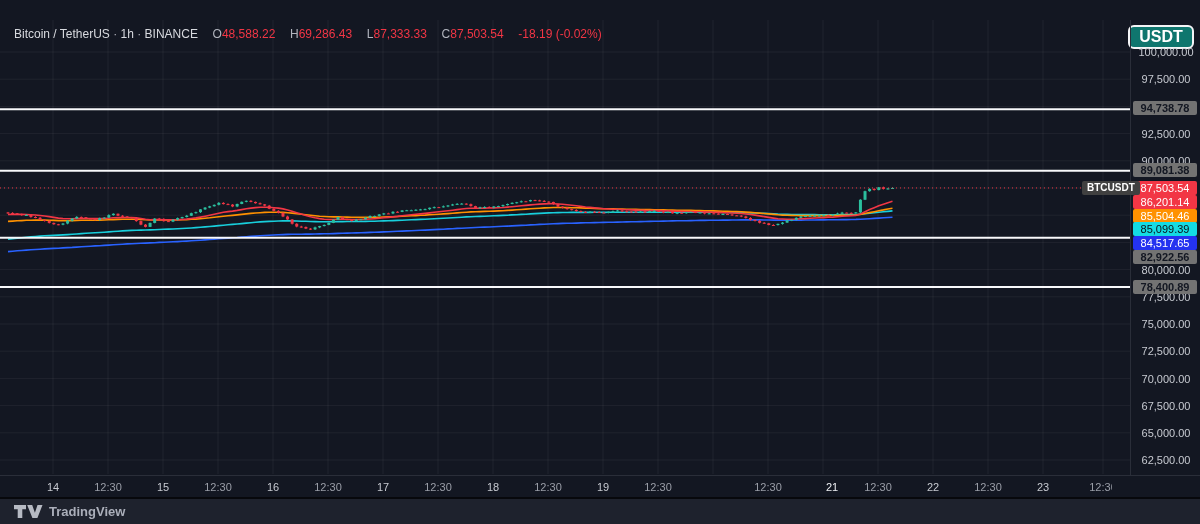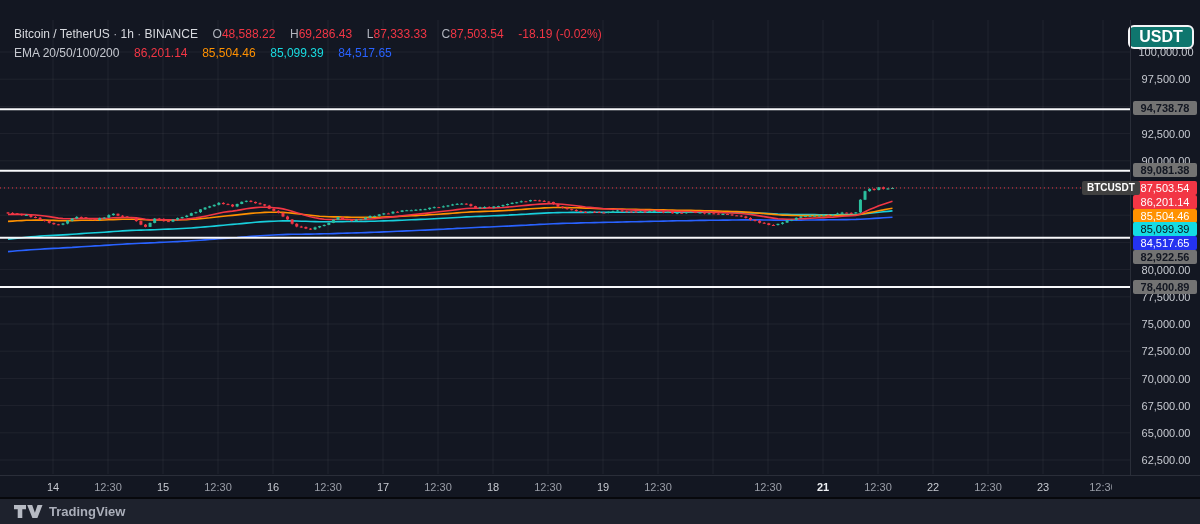--- a/index.html
+++ b/index.html
@@ -28,21 +28,21 @@
   .b-orange{background:#ff9100;color:#fff;}
   .b-cyan{background:#14dbe3;color:#09131a;}
   .b-blue{background:#2433f0;color:#fff;}
   .sym-tag{position:absolute;left:1082px;top:188px;transform:translateY(-50%);height:14px;line-height:14px;
            background:#404040;color:#fff;font-size:10px;font-weight:bold;padding:0 5px;border-radius:2px;}
   .axis-bottom{position:absolute;left:0;top:475px;width:1112px;height:22px;overflow:hidden;
                border-top:1px solid #2a2e39;cursor:ew-resize;}
   .axis-bottom-line{position:absolute;left:1112px;top:475px;width:88px;height:0;border-top:1px solid #2a2e39;}
   .ttick{position:absolute;top:5px;transform:translateX(-50%);font-size:11px;color:#9b9fa9;white-space:nowrap;}
   .ttick.day{color:#c7cad1;}
-  .ttick.cur{color:#eef0f3;font-weight:bold;}
+  .ttick.cur{color:#eef0f3;font-weight:normal;margin-left:9px;}
   .strip{position:absolute;left:0;top:497px;width:1200px;height:27px;background:#1e222d;
          border-top:2px solid #07080c;display:flex;align-items:center;padding-left:14px;box-sizing:border-box;}
   .tv-name{color:#abafba;font-size:13px;font-weight:bold;margin-left:6px;}
   .watermark{position:absolute;right:6px;top:483px;display:flex;align-items:center;gap:7px;color:#fff;}
   .wm-text{font-size:29px;font-weight:bold;letter-spacing:0.5px;}
 </style>
 </head>
 <body>
 
 <div id="app">
@@ -495,31 +495,20 @@
     <span class="gap"></span>
     <span class="dim">H</span><span class="neg">69,286.43</span>
     <span class="gap"></span>
     <span class="dim">L</span><span class="neg">87,333.33</span>
     <span class="gap"></span>
     <span class="dim">C</span><span class="neg">87,503.54</span>
     <span class="gap"></span>
     <span class="neg">-18.19 (-0.02%)</span>
   </div>
 
-  <div class="hdr2">
-    <span>EMA 20/50/100/200</span>
-    <span class="gap"></span>
-    <span class="e20">86,201.14</span>
-    <span class="gap"></span>
-    <span class="e50">85,504.46</span>
-    <span class="gap"></span>
-    <span class="e100">85,099.39</span>
-    <span class="gap"></span>
-    <span class="e200">84,517.65</span>
-  </div>
 
   <div class="usdt-btn">USDT</div>
 
   <div class="axis-right" id="axisRight">
       <div class="ptick" style="top: 32px;">100,000.00</div>
       <div class="ptick" style="top: 59px;">97,500.00</div>
       <div class="ptick" style="top: 114px;">92,500.00</div>
       <div class="ptick" style="top: 141px;">90,000.00</div>
       <div class="ptick" style="top: 250px;">80,000.00</div>
       <div class="ptick" style="top: 277px;">77,500.00</div>

